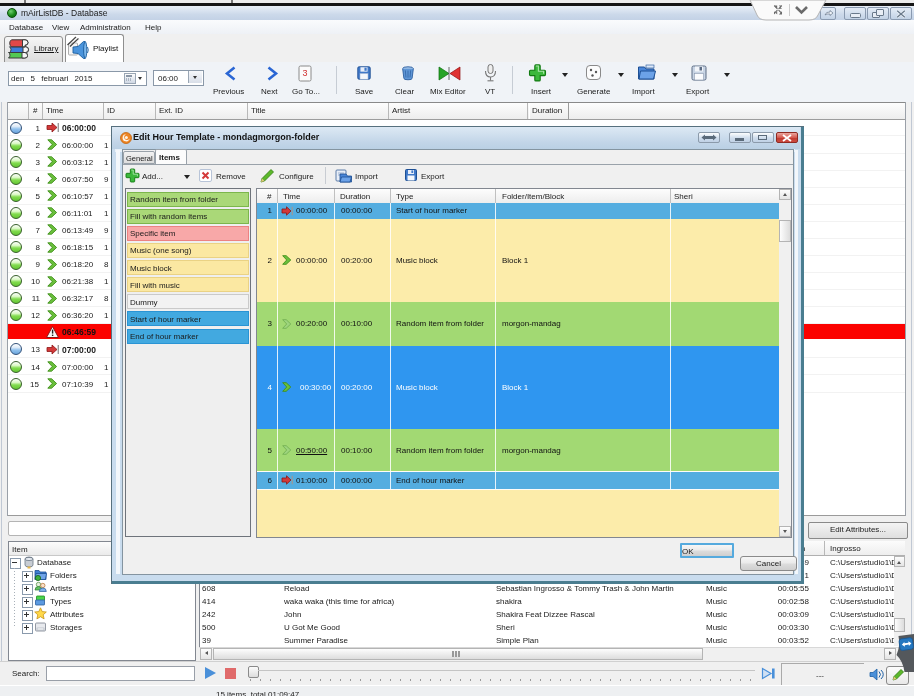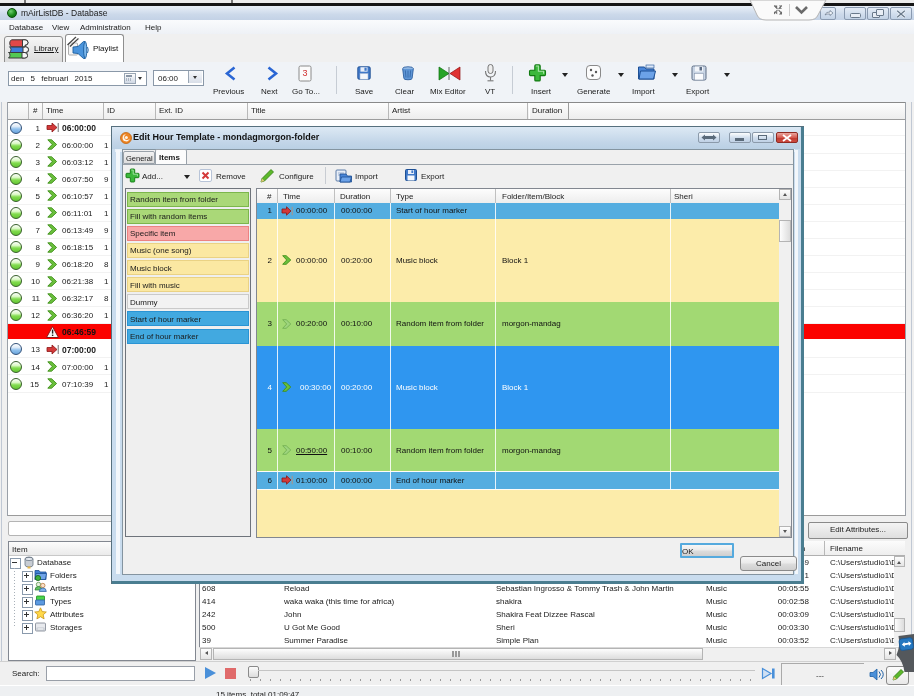--- a/index.html
+++ b/index.html
@@ -395,21 +395,21 @@
       <rect x="3" y="8" width="7" height="2" fill="#fafbfc" stroke="#9aa2ae" stroke-width="0.5"></rect>
     </svg>
 <div class="a txt" style="left:50px;top:623px;">Storages</div>
 
 <div class="a" style="left:14px;top:568px;width:1px;height:60px;background-image:repeating-linear-gradient(#a8b0b8 0,#a8b0b8 1px,transparent 1px,transparent 3px);"></div>
 
 <div class="a" style="left:199px;top:541px;width:706px;height:119px;background:#fff;border-left:1px solid #828790;box-sizing:border-box;"></div>
 <div class="a" style="left:200px;top:541px;width:705px;height:14px;background:linear-gradient(#fcfcfc,#eeeeee);border-bottom:1px solid #b0b0b0;"></div>
 <div class="a txt" style="left:775px;top:544px;">Duration</div>
 <div class="a" style="left:824px;top:541px;width:1px;height:14px;background:#b8b8b8;"></div>
-<div class="a txt" style="left:830px;top:544px;">Filename</div>
+<div class="a txt" style="left:830px;top:544px;">Ingrosso</div>
 <div id="btrows">
 <div class="a txt" style="left:774px;top:558.2px;width:35px;text-align:right;">00:02:49</div>
 <div class="a txt" style="left:830px;top:558.2px;width:64px;overflow:hidden;">C:\Users\studio1\D</div>
 <div class="a txt" style="left:774px;top:571.1px;width:35px;text-align:right;">00:03:21</div>
 <div class="a txt" style="left:830px;top:571.1px;width:64px;overflow:hidden;">C:\Users\studio1\D</div>
 <div class="a txt" style="left:202px;top:584.0px;">608</div>
 <div class="a txt" style="left:284px;top:584.0px;">Reload</div>
 <div class="a txt" style="left:496px;top:584.0px;">Sebastian Ingrosso &amp; Tommy Trash &amp; John Martin</div>
 <div class="a txt" style="left:706px;top:584.0px;">Music</div>
 <div class="a txt" style="left:774px;top:584.0px;width:35px;text-align:right;">00:05:55</div>

